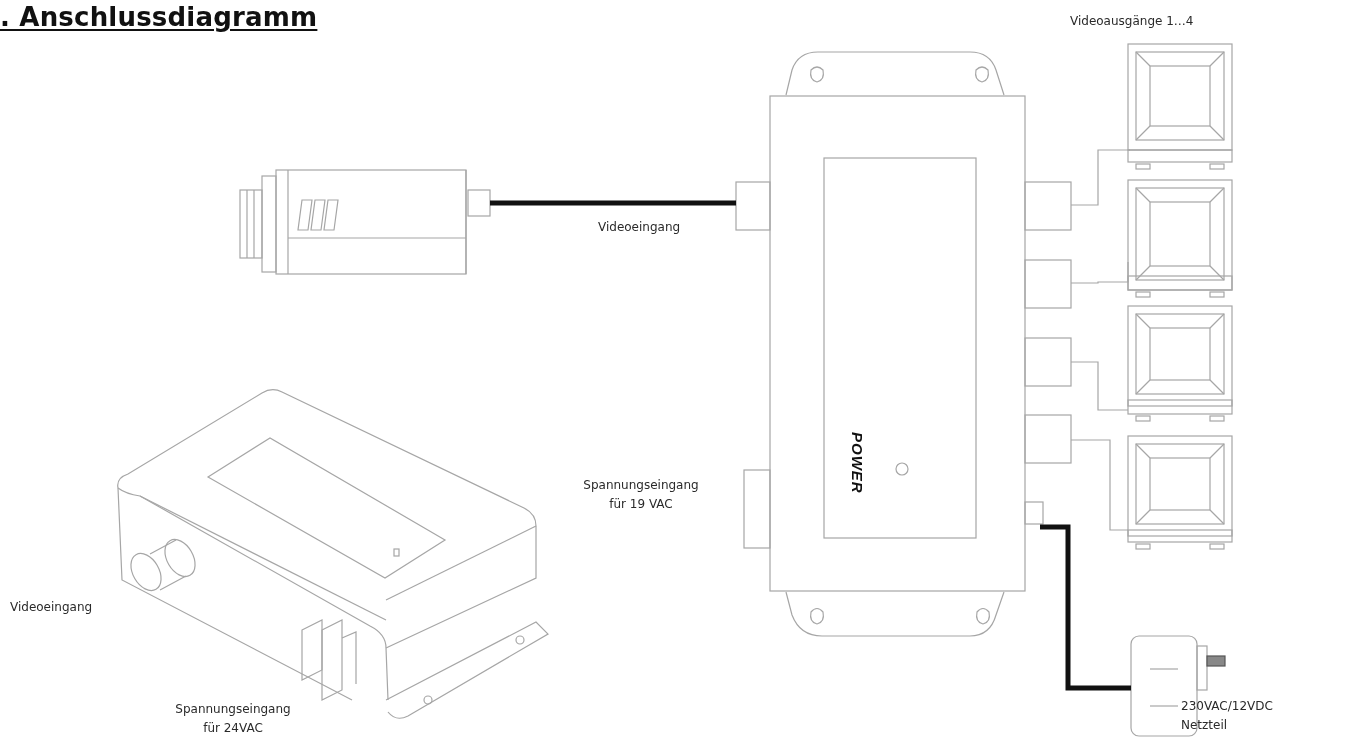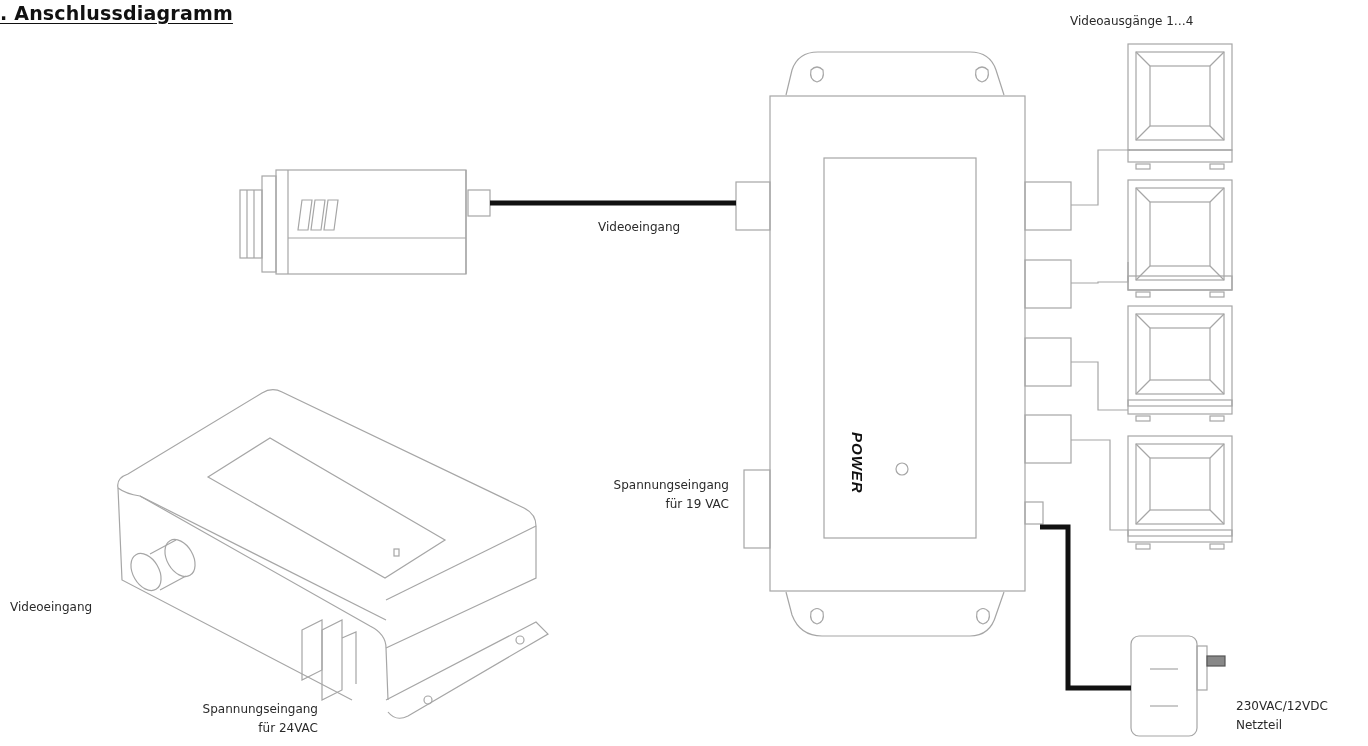--- a/index.html
+++ b/index.html
@@ -1,21 +1,21 @@
 <!DOCTYPE html>
 <html><head>
 <meta charset="utf-8">
 <style>
   html, body { margin:0; padding:0; background:#ffffff; }
   body { width:1368px; height:746px; position:relative; overflow:hidden;
          font-family:"DejaVu Sans", "Liberation Sans", sans-serif; color:#222; }
-  .title { position:absolute; left:0; top:2px; font-weight:bold; font-size:19px;
+  .title { position:absolute; left:0; top:2px; font-weight:bold; font-size:26px;
            text-decoration:underline; text-underline-offset:3px; letter-spacing:0.2px; color:#111; }
   .lbl { position:absolute; font-size:12px; color:#2a2a2a; white-space:nowrap; line-height:19px; }
-  .right { text-align:right; }
+  .right { text-align:center; }
   svg.art { position:absolute; left:0; top:0; }
   .power { position:absolute; left:866px; top:432px; transform:rotate(90deg); transform-origin:left top;
            font-weight:bold; font-style:italic; font-size:15px; letter-spacing:1px; color:#111;
            font-family:"Liberation Sans", sans-serif; }
 </style>
 </head>
 <body>
 
 <div class="title">. Anschlussdiagramm</div>
 
@@ -168,16 +168,16 @@
 <div class="lbl" style="left:598px; top:218px;">Videoeingang</div>
 <div class="lbl right" style="left:553px; top:476px; width:176px;">
   <div>Spannungseingang</div>
   <div>für 19 VAC</div>
 </div>
 <div class="lbl" style="left:10px; top:598px;">Videoeingang</div>
 <div class="lbl right" style="left:148px; top:700px; width:170px;">
   <div>Spannungseingang</div>
   <div>für 24VAC</div>
 </div>
-<div class="lbl" style="left:1236px; top:697px;">
+<div class="lbl" style="left:1181px; top:697px;">
   <div>230VAC/12VDC</div>
   <div>Netzteil</div>
 </div>
 
 </body></html>

